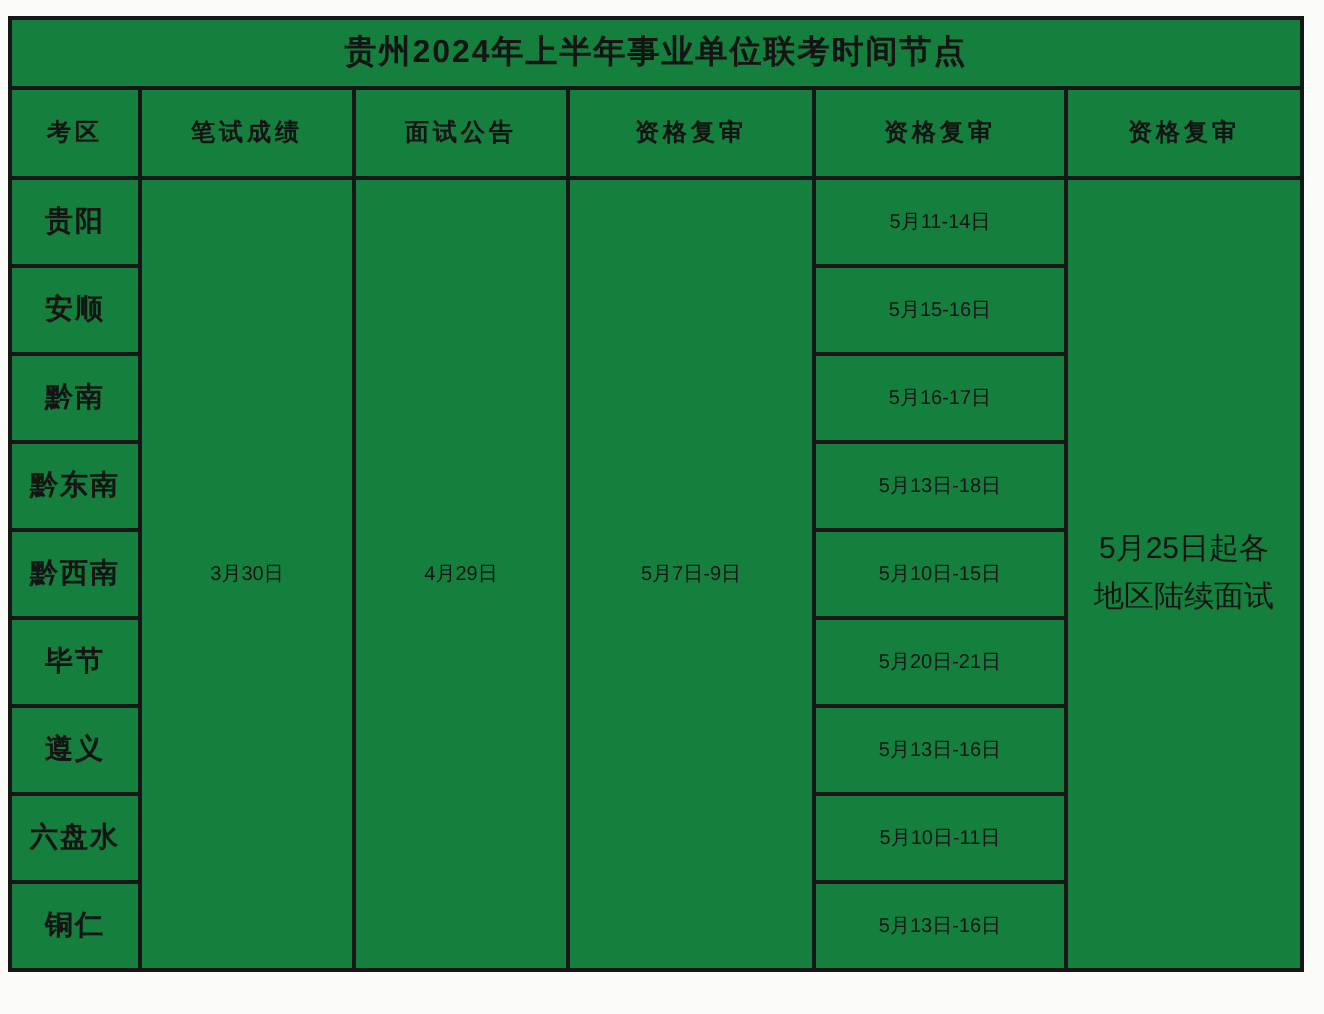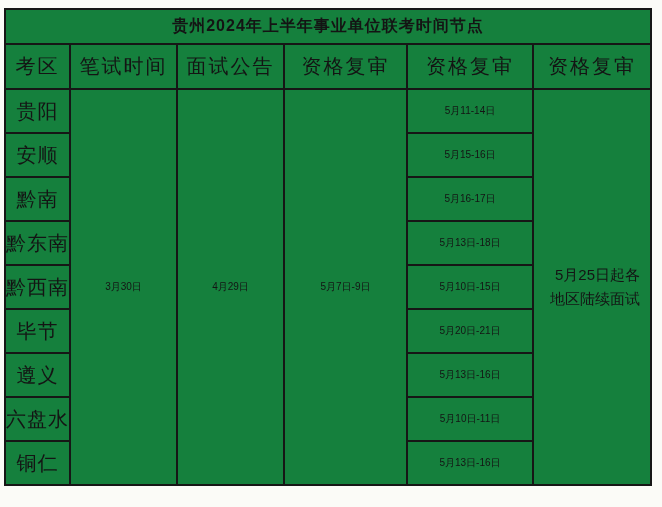--- a/index.html
+++ b/index.html
@@ -26,40 +26,39 @@
     overflow: hidden;
   }
   .title-cell {
     height: 33px;
     font-size: 16px;
     font-weight: bold;
     letter-spacing: 1px;
   }
   .header-cell {
     height: 43px;
-    font-size: 20px;
-    font-weight: normal;
+    font-size: 12px;
+    font-weight: bold;
     letter-spacing: 2px;
   }
   .region-cell {
     height: 42px;
-    font-size: 20px;
-    font-weight: normal;
+    font-size: 14px;
+    font-weight: bold;
     letter-spacing: 1px;
   }
   .date-cell {
     font-size: 10px;
     font-weight: normal;
   }
   .interview-cell {
     font-size: 15px;
     font-weight: normal;
     line-height: 1.6;
     padding: 0 10px;
-    text-align: right;
   }
   col.c-region  { width: 65px;  }
   col.c-time    { width: 107px; }
   col.c-score   { width: 107px; }
   col.c-rank    { width: 123px; }
   col.c-review  { width: 126px; }
   col.c-notice  { width: 118px; }
 </style>
 </head>
 <body>
@@ -72,21 +71,21 @@
     <col class="c-rank">
     <col class="c-review">
     <col class="c-notice">
   </colgroup>
   <thead>
     <tr>
       <th class="title-cell" colspan="6">贵州2024年上半年事业单位联考时间节点</th>
     </tr>
     <tr>
       <th class="header-cell">考区</th>
-      <th class="header-cell">笔试时间</th>
+      <th class="header-cell">笔试成绩</th>
       <th class="header-cell">面试公告</th>
       <th class="header-cell">资格复审</th>
       <th class="header-cell">资格复审</th>
       <th class="header-cell">资格复审</th>
     </tr>
   </thead>
   <tbody>
     <tr>
       <td class="region-cell">贵阳</td>
       <td class="date-cell" rowspan="9">3月30日</td>

